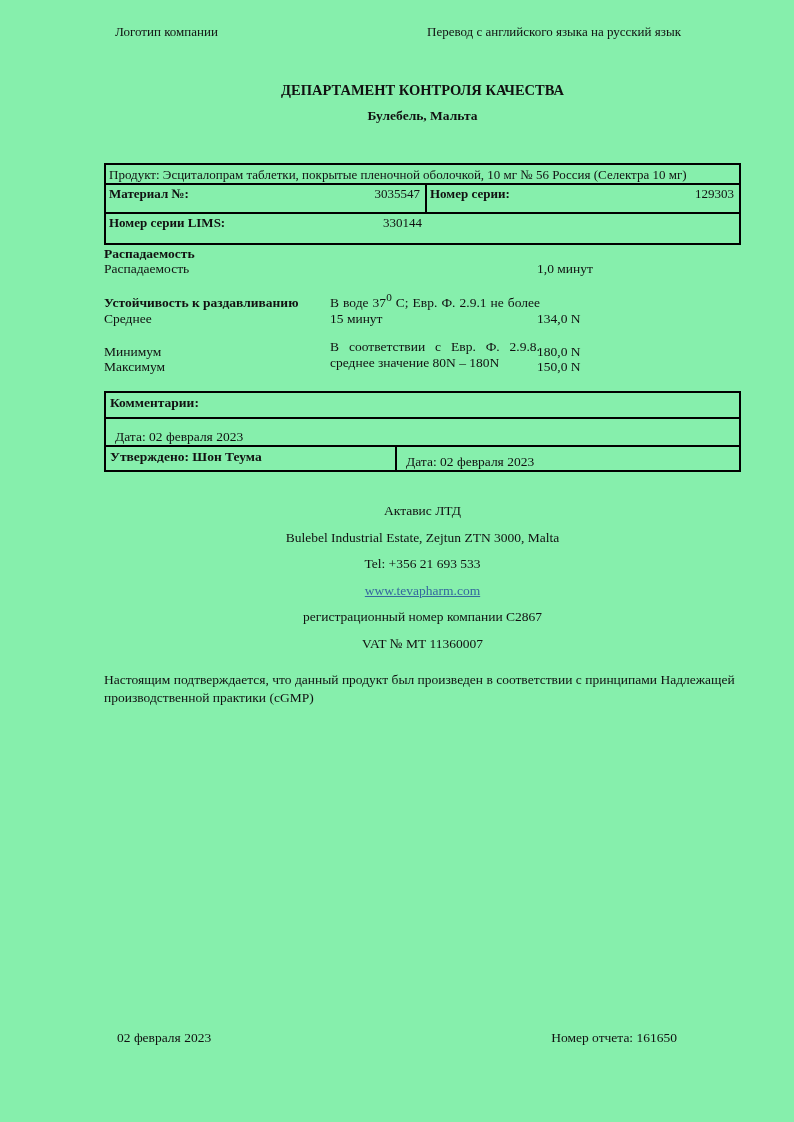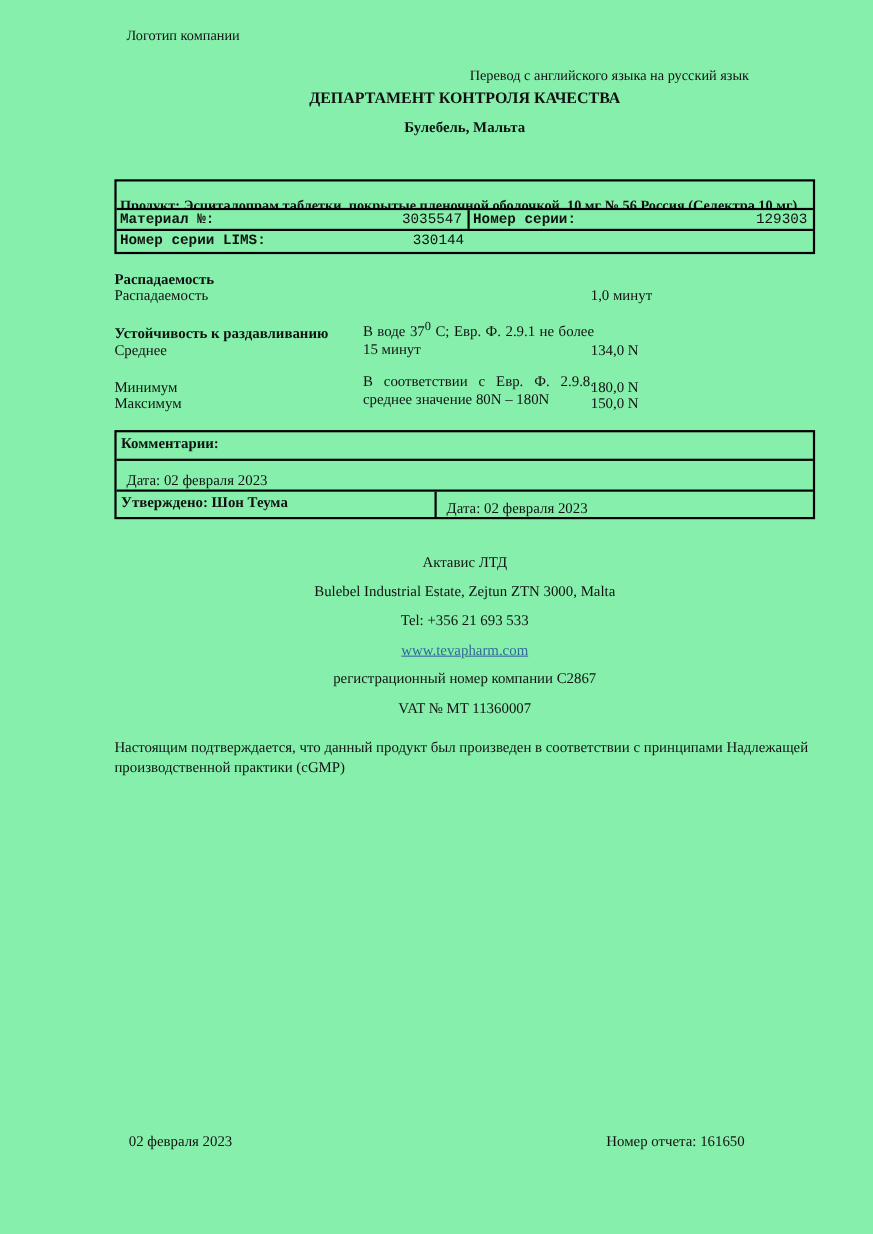--- a/index.html
+++ b/index.html
@@ -13,32 +13,32 @@
     overflow:hidden;
     margin:0 auto;
   }
   .abs { position:absolute; }
   .b { font-weight:bold; }
   .fs13  { font-size:13px;   line-height:16px; }
   .fs135 { font-size:13.5px; line-height:16px; }
 
   
   .hdr-logo { top:24px; left:115px; }
-  .hdr-note { top:24px; left:427px;margin-top:37px; }
+  .hdr-note { top:24px; left:427px; }
 
   
   .ctr { left:104px; width:637px; text-align:center; }
   .t-dept { top:82px;  font-size:14.5px; }
   .t-loc  { top:108px; font-size:13.5px; }
   .t-cert { top:135px; font-size:14px; }
 
   
   .ptable { top:163px; left:104px; width:637px; border:2px solid #000; font-size:13px; }
-  .pt-row1 { border-bottom:2px solid #000; height:20px; line-height:19px; padding:12px 3px; white-space:nowrap; overflow:hidden; font-weight:bold; }
-  .pt-flex { display:flex; height:19px; line-height:18px;font-family:Liberation Mono, monospace; }
+  .pt-row1 { border-bottom:2px solid #000; height:20px; line-height:19px; padding:0 3px; white-space:nowrap; overflow:hidden; font-weight:normal; }
+  .pt-flex { display:flex; height:29px; line-height:18px; }
   .pt-row2 { border-bottom:2px solid #000; }
   .cell-pair { display:flex; justify-content:space-between; padding:0 5px 0 3px; }
   .cell-a { flex:0 0 321px; border-right:2px solid #000; }
   .cell-b { flex:1 1 auto; }
   .cell-c { flex:0 0 321px; }
   .cell-rest { flex:1 1 auto; }
   .val { font-weight:normal; }
 
   
   .spec { text-align:justify; }

